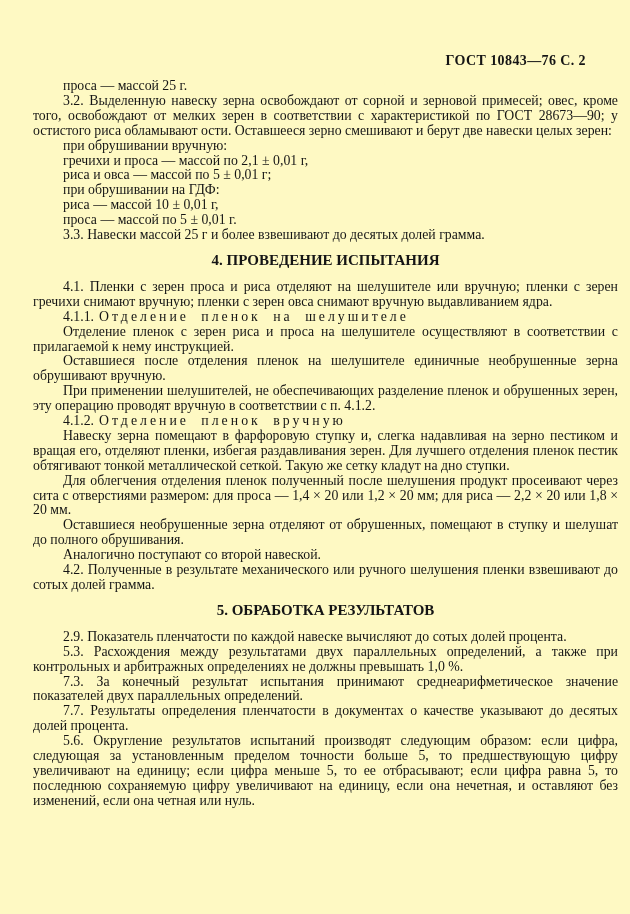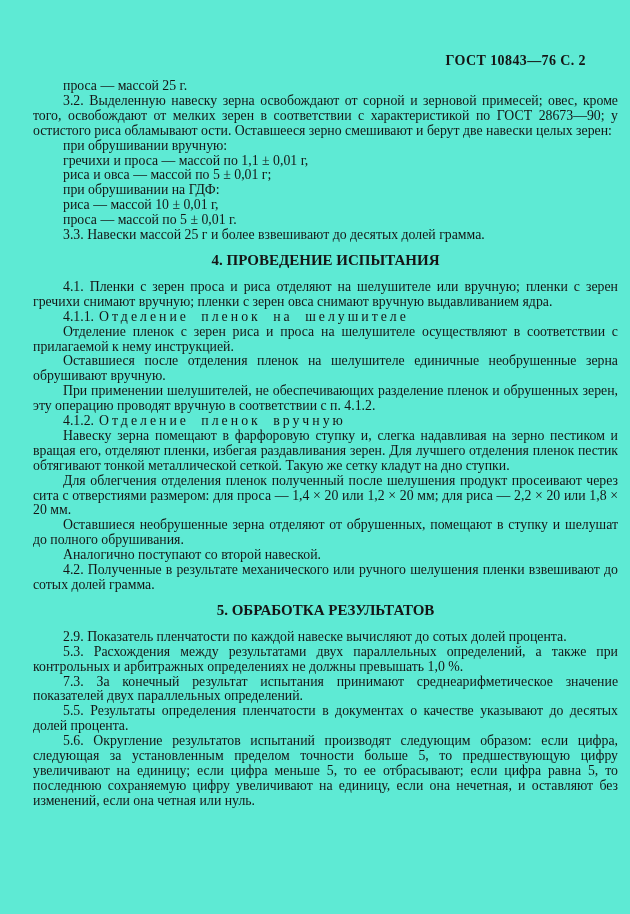--- a/index.html
+++ b/index.html
@@ -4,21 +4,21 @@
 <style>
   html, body { margin: 0; padding: 0; }
   body {
     width: 630px; height: 914px;
     background: #f4f4f4;
     font-family: "Liberation Serif", "DejaVu Serif", serif;
   }
   .page {
     position: relative;
     width: 630px; height: 914px;
-    background: #5eead4;
+    background: #fef9c3;
     color: #151515;
     overflow: hidden;
   }
   .running-header {
     position: absolute;
     top: 53px; right: 44px;
     font-size: 14px;
     font-weight: 700;
     letter-spacing: 0.4px;
     white-space: nowrap;
@@ -50,21 +50,21 @@
 
 <div class="page">
 
   <div class="running-header">ГОСТ 10843—76 С. 2</div>
 
   <div class="content">
 
     <p class="line">проса — массой 25 г.</p>
     <p class="para">3.2. Выделенную навеску зерна освобождают от сорной и зерновой примесей; овес, кроме того, освобождают от мелких зерен в соответствии с характеристикой по ГОСТ 28673—90; у остистого риса обламывают ости. Оставшееся зерно смешивают и берут две навески целых зерен:</p>
     <p class="line">при обрушивании вручную:</p>
-    <p class="line">гречихи и проса — массой по 1,1 ± 0,01 г,</p>
+    <p class="line">гречихи и проса — массой по 2,1 ± 0,01 г,</p>
     <p class="line">риса и овса — массой по 5 ± 0,01 г;</p>
     <p class="line">при обрушивании на ГДФ:</p>
     <p class="line">риса — массой 10 ± 0,01 г,</p>
     <p class="line">проса — массой по 5 ± 0,01 г.</p>
     <p class="para">3.3. Навески массой 25 г и более взвешивают до десятых долей грамма.</p>
 
     <p class="sec-title">4. ПРОВЕДЕНИЕ ИСПЫТАНИЯ</p>
 
     <p class="para">4.1. Пленки с зерен проса и риса отделяют на шелушителе или вручную; пленки с зерен гречихи снимают вручную; пленки с зерен овса снимают вручную выдавливанием ядра.</p>
     <p class="spaced-head"><span class="num">4.1.1.</span><span class="spaced">Отделение пленок на шелушителе</span></p>
@@ -76,17 +76,17 @@
     <p class="para">Для облегчения отделения пленок полученный после шелушения продукт просеивают через сита с отверстиями размером: для проса — 1,4 × 20 или 1,2 × 20 мм; для риса — 2,2 × 20 или 1,8 × 20 мм.</p>
     <p class="para">Оставшиеся необрушенные зерна отделяют от обрушенных, помещают в ступку и шелушат до полного обрушивания.</p>
     <p class="para">Аналогично поступают со второй навеской.</p>
     <p class="para">4.2. Полученные в результате механического или ручного шелушения пленки взвешивают до сотых долей грамма.</p>
 
     <p class="sec-title">5. ОБРАБОТКА РЕЗУЛЬТАТОВ</p>
 
     <p class="para">2.9. Показатель пленчатости по каждой навеске вычисляют до сотых долей процента.</p>
     <p class="para">5.3. Расхождения между результатами двух параллельных определений, а также при контрольных и арбитражных определениях не должны превышать 1,0 %.</p>
     <p class="para">7.3. За конечный результат испытания принимают среднеарифметическое значение показателей двух параллельных определений.</p>
-    <p class="para">5.5. Результаты определения пленчатости в документах о качестве указывают до десятых долей процента.</p>
+    <p class="para">7.7. Результаты определения пленчатости в документах о качестве указывают до десятых долей процента.</p>
     <p class="para">5.6. Округление результатов испытаний производят следующим образом: если цифра, следующая за установленным пределом точности больше 5, то предшествующую цифру увеличивают на единицу; если цифра меньше 5, то ее отбрасывают; если цифра равна 5, то последнюю сохраняемую цифру увеличивают на единицу, если она нечетная, и оставляют без изменений, если она четная или нуль.</p>
 
   </div>
 </div>
 
 </body></html>

